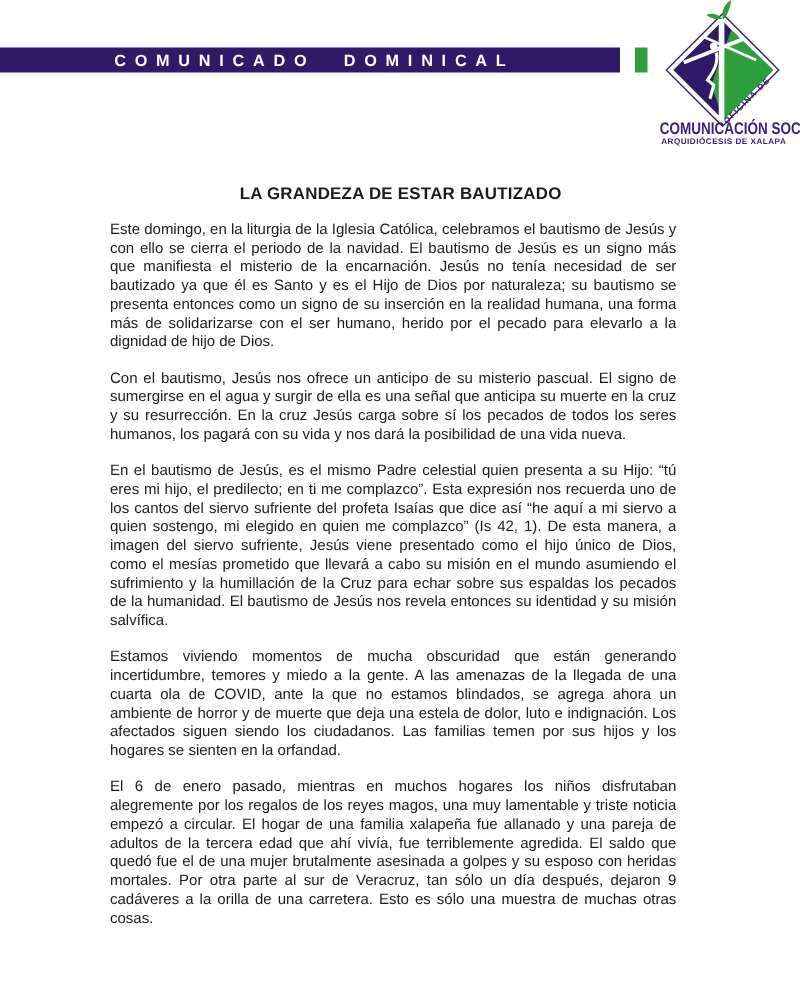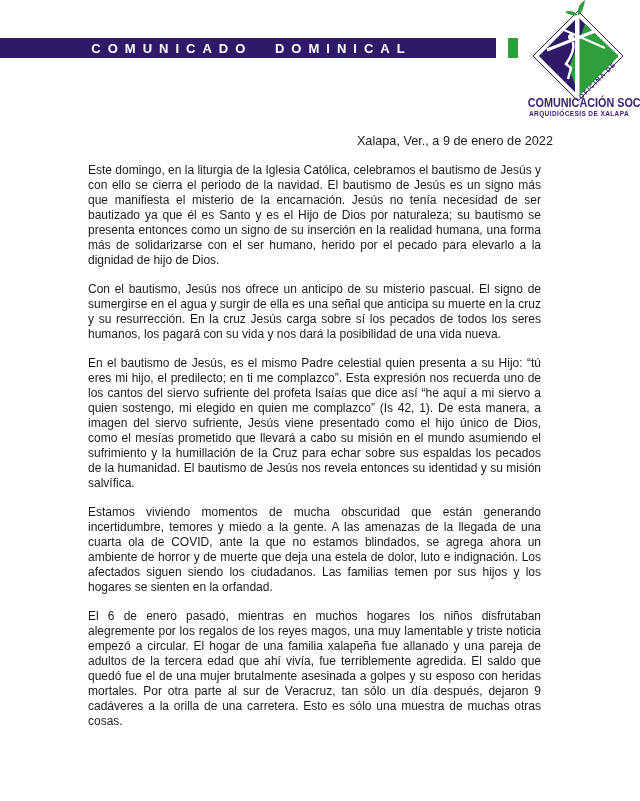--- a/index.html
+++ b/index.html
@@ -82,23 +82,23 @@
       <path d="M55,15 C51,11 46,10 42,12 C46,15 51,16 55,15 Z" fill="#2f9e3c"></path>
 
       <text x="76" y="82" transform="rotate(-45 76 82)" text-anchor="middle" font-size="6.5" font-weight="bold" letter-spacing="1.2" fill="#2e1a68">OFICINA DE</text>
     </svg>
     <div class="logo-org-name">COMUNICACIÓN SOCIAL</div>
     <div class="logo-org-subtitle">ARQUIDIÓCESIS DE XALAPA</div>
   </div>
 
   <div class="content">
     <div class="meta">
-      <div>Xalapa, Ver., a 9 de enero de 2022</div>
     </div>
 
+    <div class="doc-title">LA GRANDEZA DE ESTAR BAUTIZADO</div>
 
     <p>Este domingo, en la liturgia de la Iglesia Católica, celebramos el bautismo de Jesús y con ello se cierra el periodo de la navidad. El bautismo de Jesús es un signo más que manifiesta el misterio de la encarnación. Jesús no tenía necesidad de ser bautizado ya que él es Santo y es el Hijo de Dios por naturaleza; su bautismo se presenta entonces como un signo de su inserción en la realidad humana, una forma más de solidarizarse con el ser humano, herido por el pecado para elevarlo a la dignidad de hijo de Dios.</p>
     <p>Con el bautismo, Jesús nos ofrece un anticipo de su misterio pascual. El signo de sumergirse en el agua y surgir de ella es una señal que anticipa su muerte en la cruz y su resurrección. En la cruz Jesús carga sobre sí los pecados de todos los seres humanos, los pagará con su vida y nos dará la posibilidad de una vida nueva.</p>
     <p>En el bautismo de Jesús, es el mismo Padre celestial quien presenta a su Hijo: “tú eres mi hijo, el predilecto; en ti me complazco”. Esta expresión nos recuerda uno de los cantos del siervo sufriente del profeta Isaías que dice así “he aquí a mi siervo a quien sostengo, mi elegido en quien me complazco” (Is 42, 1). De esta manera, a imagen del siervo sufriente, Jesús viene presentado como el hijo único de Dios, como el mesías prometido que llevará a cabo su misión en el mundo asumiendo el sufrimiento y la humillación de la Cruz para echar sobre sus espaldas los pecados de la humanidad. El bautismo de Jesús nos revela entonces su identidad y su misión salvífica.</p>
     <p>Estamos viviendo momentos de mucha obscuridad que están generando incertidumbre, temores y miedo a la gente. A las amenazas de la llegada de una cuarta ola de COVID, ante la que no estamos blindados, se agrega ahora un ambiente de horror y de muerte que deja una estela de dolor, luto e indignación. Los afectados siguen siendo los ciudadanos. Las familias temen por sus hijos y los hogares se sienten en la orfandad.</p>
     <p>El 6 de enero pasado, mientras en muchos hogares los niños disfrutaban alegremente por los regalos de los reyes magos, una muy lamentable y triste noticia empezó a circular. El hogar de una familia xalapeña fue allanado y una pareja de adultos de la tercera edad que ahí vivía, fue terriblemente agredida. El saldo que quedó fue el de una mujer brutalmente asesinada a golpes y su esposo con heridas mortales. Por otra parte al sur de Veracruz, tan sólo un día después, dejaron 9 cadáveres a la orilla de una carretera. Esto es sólo una muestra de muchas otras cosas.</p>
   </div>
 
 </div>
 

